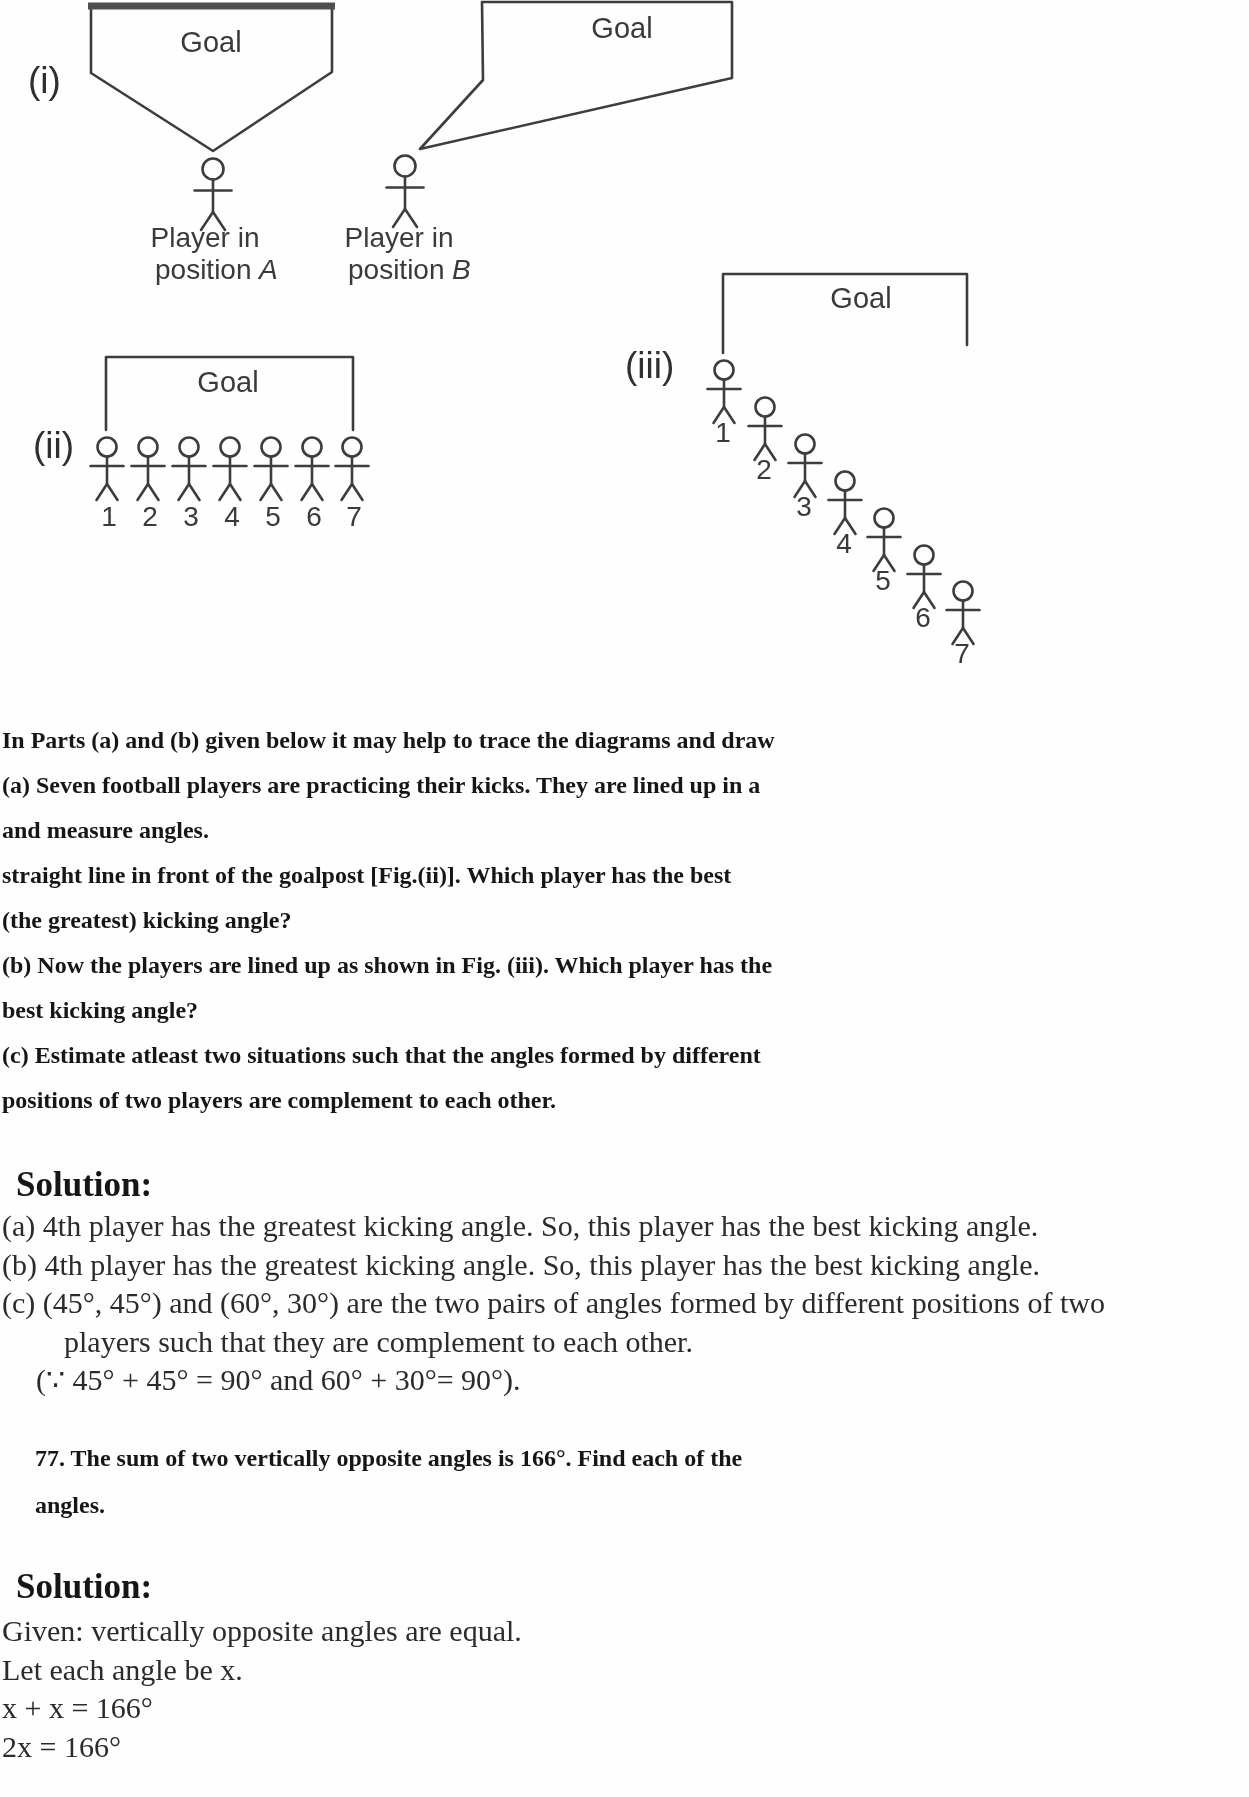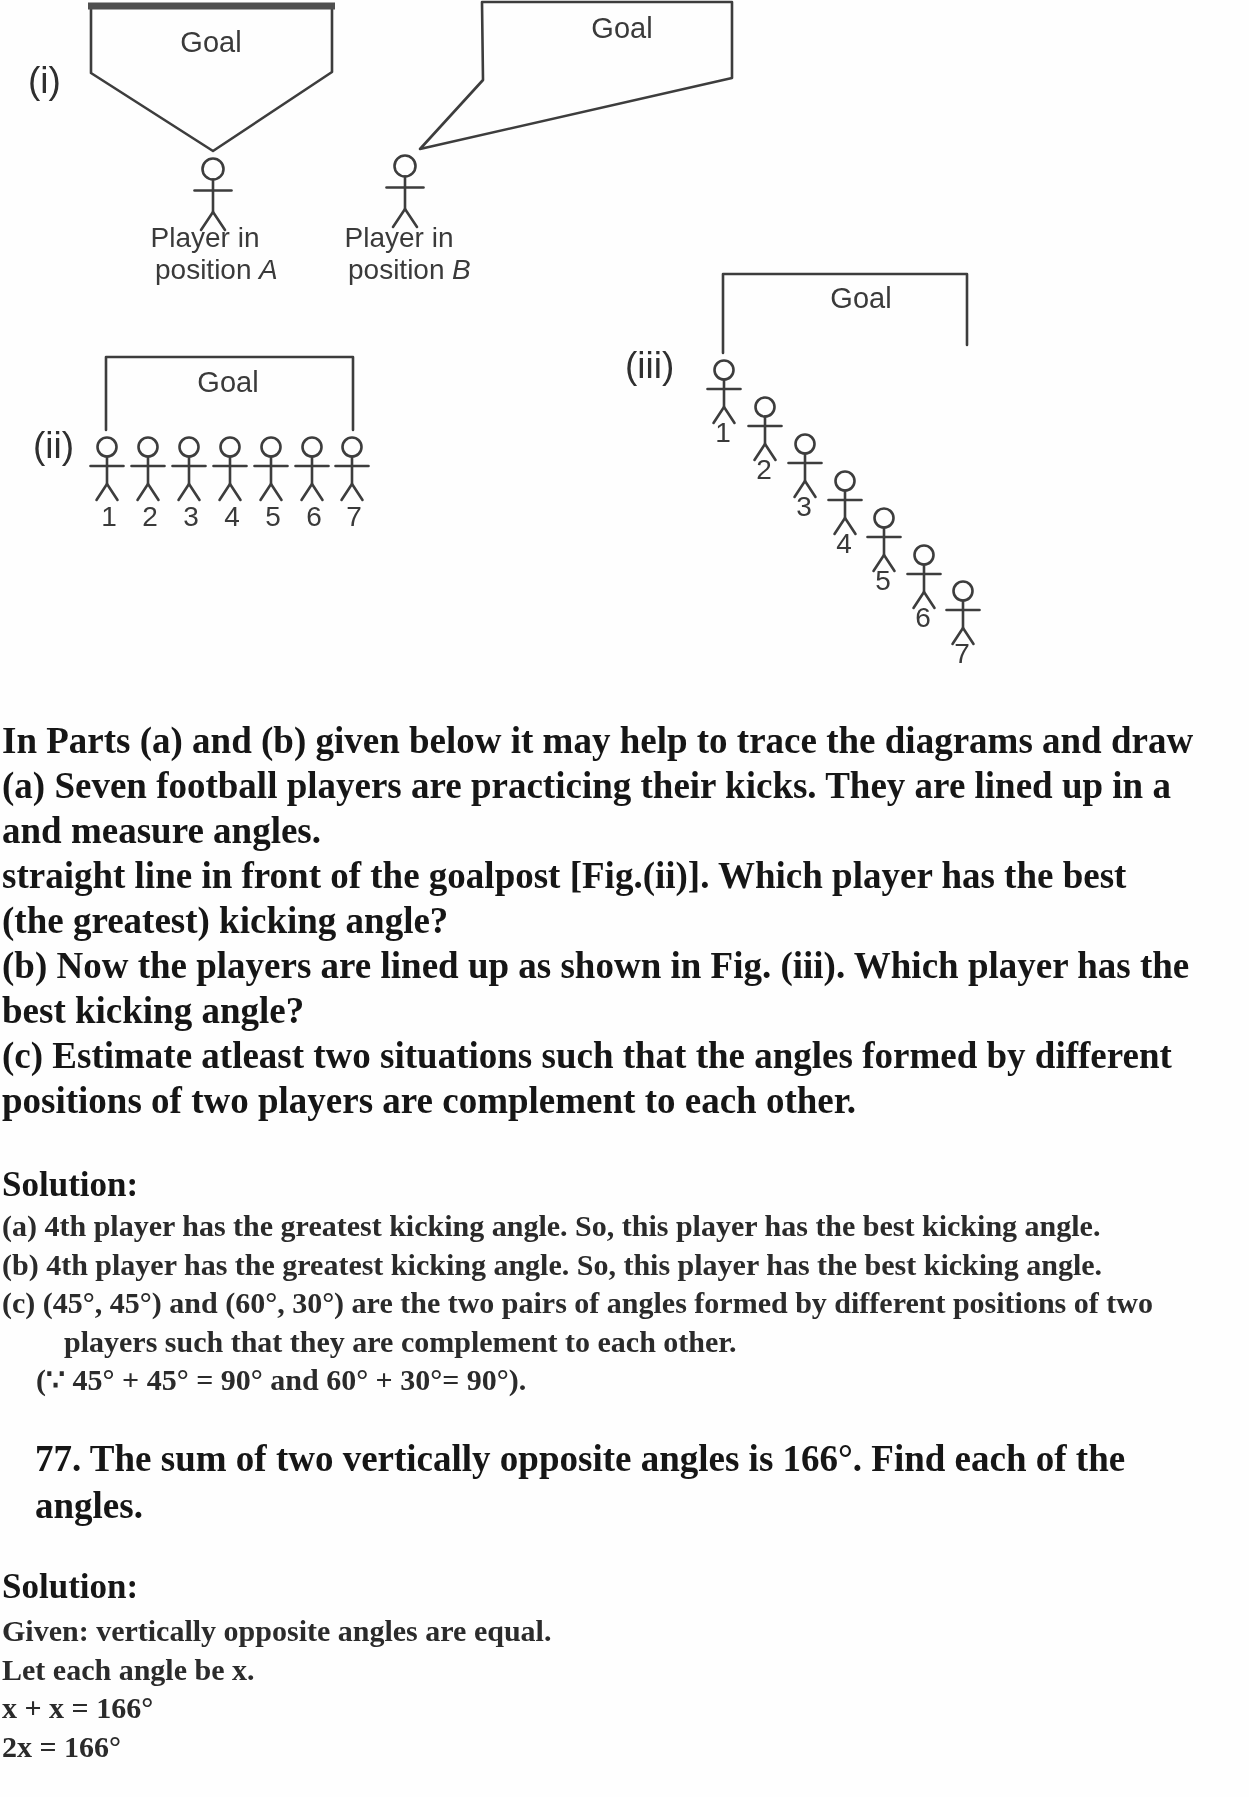--- a/index.html
+++ b/index.html
@@ -14,27 +14,27 @@
   .dthick{ fill:none; stroke:#4f4f4f; stroke-width:7; }
   .dtext { font-family:"Liberation Sans", sans-serif; fill:#3a3a3a; }
   .goal-t{ font-size:29px; text-anchor:middle; }
   .figlab{ font-size:37px; fill:#2f2f2f; }
   .num   { font-size:28px; text-anchor:middle; }
   .plab  { font-size:28px; }
   .plab-c{ font-size:28px; text-anchor:middle; }
   .ital  { font-style:italic; }
   
   .qblock { position:absolute; left:2px; width:1246px; color:#161616;
-            font-weight:bold; font-size:37px; line-height:45px; }
+            font-weight:bold; font-size:24px; line-height:45px; }
   .qblock > div { white-space:nowrap; overflow:hidden; }
   .q77    { line-height:47px;margin-left:33px; }
-  .heading{ position:absolute; left:2px; font-weight:bold; font-size:35px; color:#161616; }
+  .heading{ position:absolute; left:16px; font-weight:bold; font-size:35px; color:#161616; }
   .sblock { position:absolute; left:2px; width:1246px; font-size:30px;
             line-height:38.5px; color:#2b2b2b; }
-  .sblock > div { white-space:nowrap; overflow:hidden;font-weight:bold; }
+  .sblock > div { white-space:nowrap; overflow:hidden; }
   .s77    { line-height:38.7px; }
   .ind-a  { padding-left:62px; }
   .ind-b  { padding-left:34px; }
 </style>
 </head>
 <body>
 
 <div class="page">
 
   <svg class="fig" width="1249" height="690" viewBox="0 0 1249 690">

